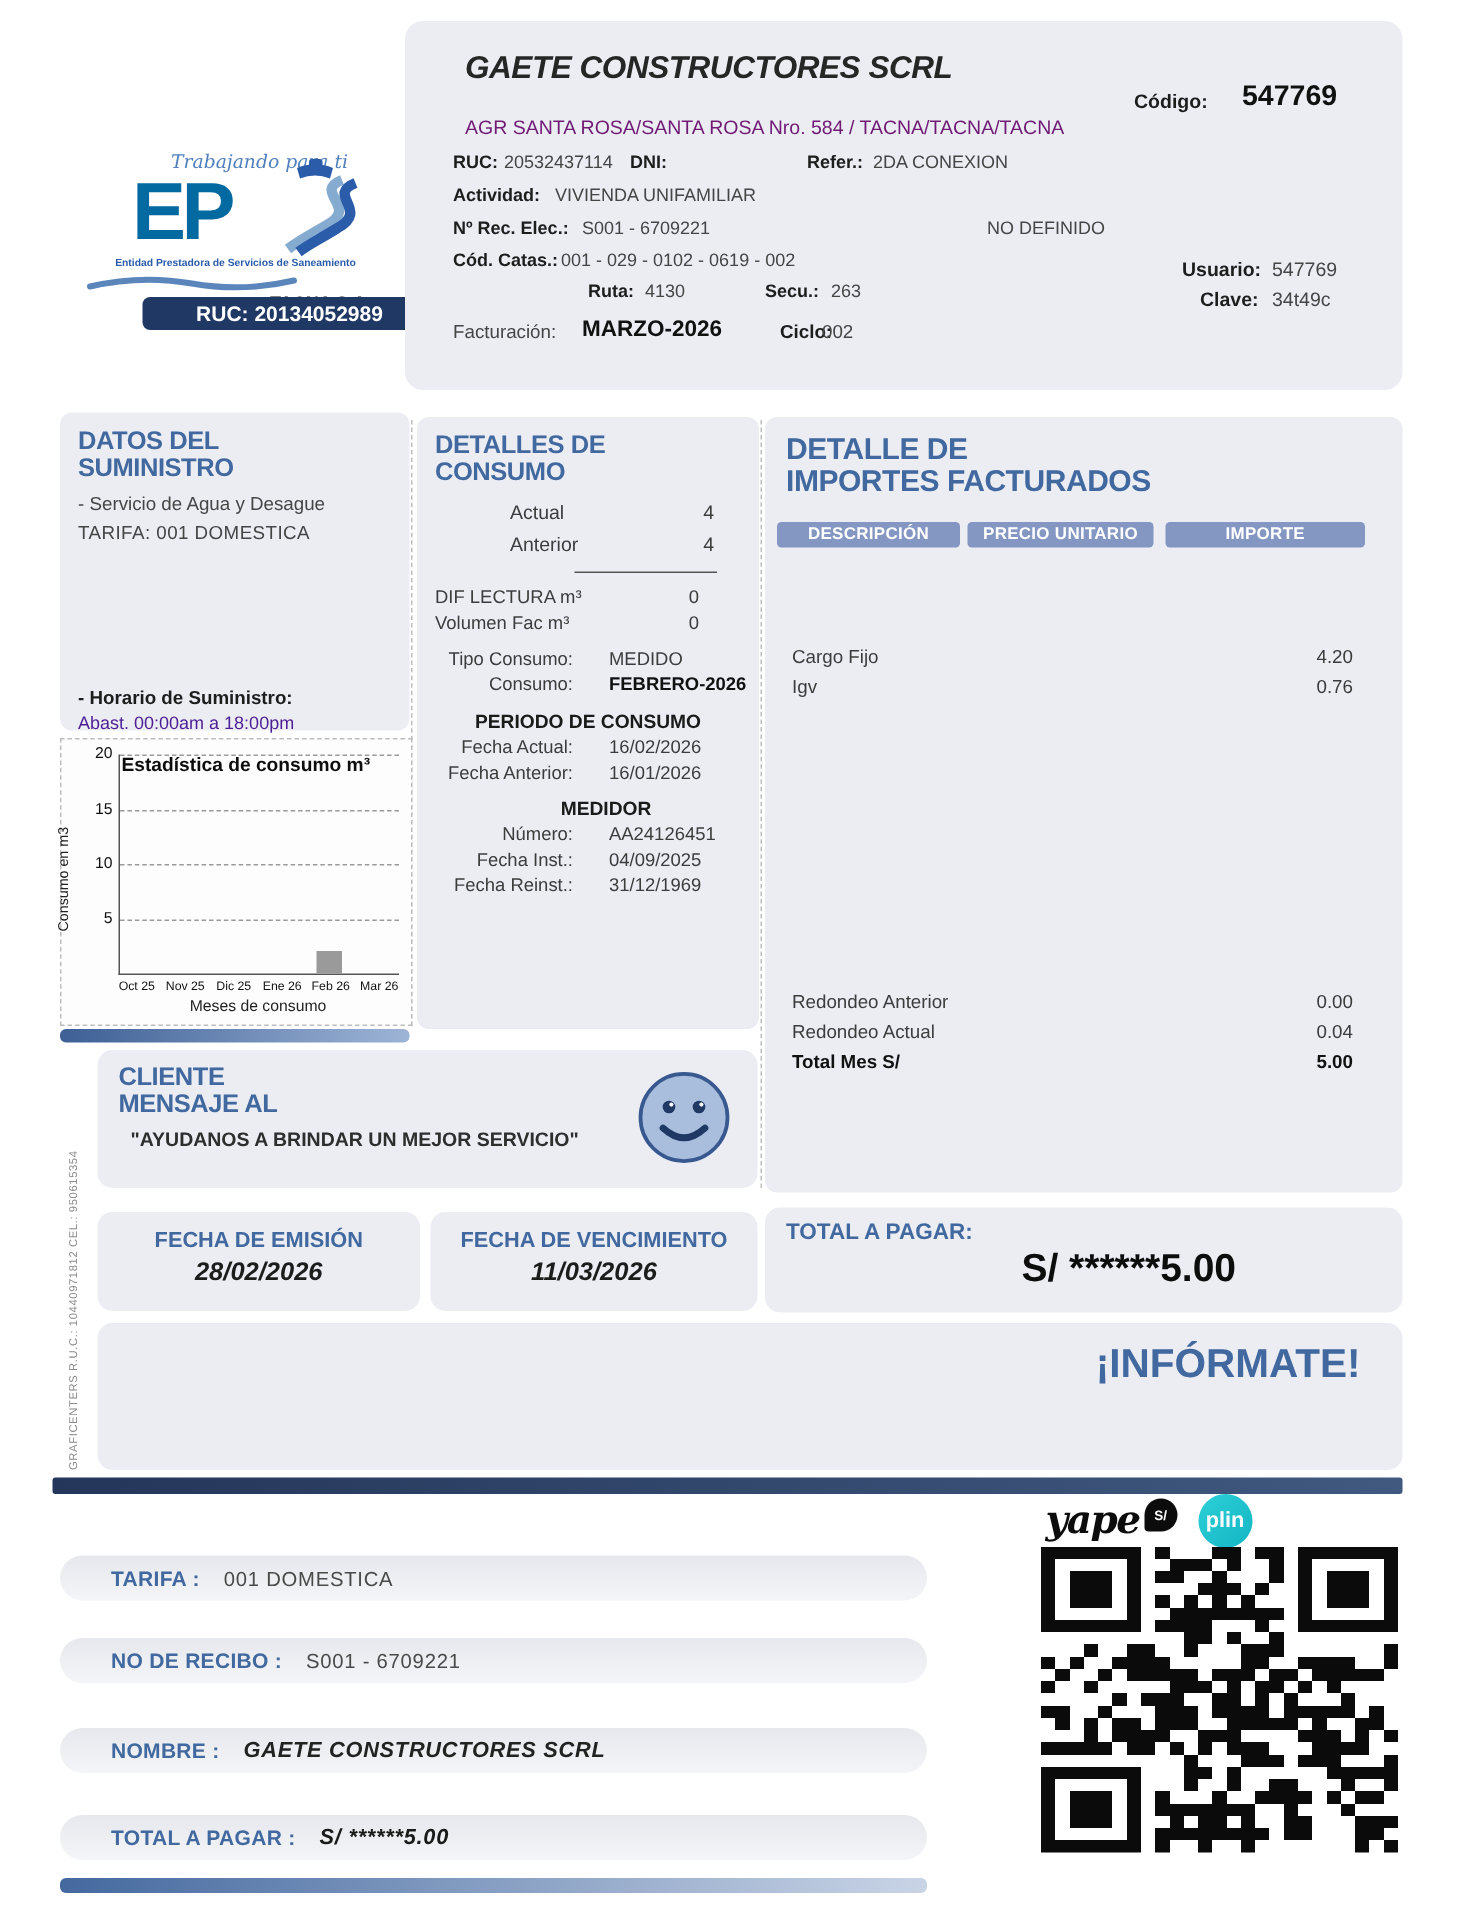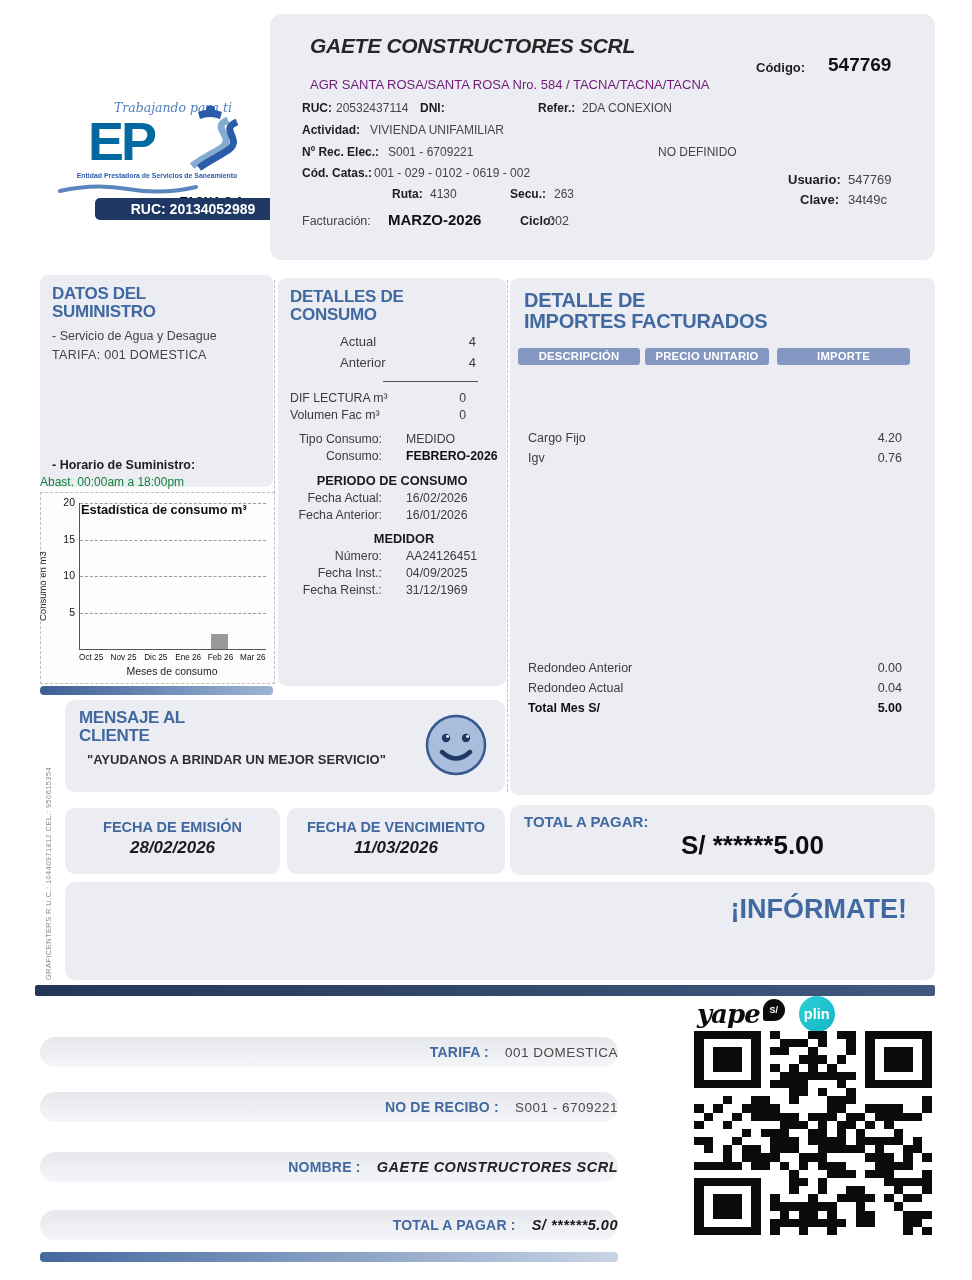--- a/index.html
+++ b/index.html
@@ -33,21 +33,21 @@
            color:#3c3c3c;line-height:20px;}
   .imp-bottom{position:absolute;left:0;right:0;top:380px;}
   
   .c-row{display:flex;justify-content:space-between;padding:0 30px 0 62px;font-size:13px;color:#3c3c3c;line-height:21px;}
   .d-row{display:flex;justify-content:space-between;padding:0 40px 0 12px;font-size:12.3px;color:#3c3c3c;line-height:17px;}
   .kv{display:flex;font-size:12.3px;line-height:17px;color:#3c3c3c;}
   .kv .k{width:104px;text-align:right;padding-right:24px;}
   .center-b{text-align:center;font-weight:bold;font-size:12.8px;color:#1a1a1a;}
   
   .fpill{position:absolute;left:40px;width:578px;height:30px;border-radius:15px;
-         background:linear-gradient(180deg,#e6e8ed,#f4f5f8);display:flex;align-items:center;justify-content:flex-end;}
+         background:linear-gradient(180deg,#e6e8ed,#f4f5f8);display:flex;align-items:center;}
   .fpill .fl{margin-left:34px;font-weight:bold;font-size:14px;color:#41699f;letter-spacing:0.2px;}
   .fpill .fv{margin-left:16px;font-size:13.5px;color:#4a4a4a;letter-spacing:0.5px;}
   .dash-v{position:absolute;border-left:1.5px dashed #bdbdbd;width:0;}
   .date-panel{position:absolute;top:808px;height:66px;background:#ebedf3;border-radius:10px;text-align:center;}
   .date-panel .dl{margin-top:11px;font-weight:bold;font-size:14.5px;color:#41699f;}
   .date-panel .dv{margin-top:3px;font-weight:bold;font-style:italic;font-size:17px;color:#1c1c1c;}
 </style>
 </head>
 <body>
 
@@ -117,21 +117,21 @@
   <div class="dash-v" style="left:507px;top:280px;height:512px;"></div>
 
   <div class="panel" style="left:40px;top:275px;width:233px;height:212px;border-radius:8px;">
     <div class="sec-title" style="margin:10px 0 0 12px;font-size:17px;">
       <div>DATOS DEL</div>
       <div>SUMINISTRO</div>
     </div>
     <div style="margin:9px 0 0 12px;font-size:12.5px;color:#454545;">- Servicio de Agua y Desague</div>
     <div style="margin:5px 0 0 12px;font-size:12.5px;color:#454545;letter-spacing:0.3px;">TARIFA: 001 DOMESTICA</div>
     <div style="margin:96px 0 0 12px;font-size:12.5px;font-weight:bold;color:#1d1d1d;">- Horario de Suministro:</div>
-    <div style="margin:3px 0 0 0;font-size:12px;color:#15803d;">Abast. 00:00am a 18:00pm</div>
+    <div style="margin:3px 0 0 12px;font-size:12px;color:#4c1d95;">Abast. 00:00am a 18:00pm</div>
   </div>
 
   <div class="chart-panel">
     <div class="chart-title">Estadística de consumo m³</div>
     <div class="ylab">Consumo en m3</div>
     <div class="yticks">
         <div class="ytick" style="top: 109.5px;">5</div>
         <div class="ytick" style="top: 73px;">10</div>
         <div class="ytick" style="top: 36.5px;">15</div>
         <div class="ytick" style="top: 0px;">20</div>
@@ -238,22 +238,22 @@
       </div>
       <div class="imp-row" style="font-weight:bold;color:#111;">
         <span>Total Mes S/</span>
         <span>5.00</span>
       </div>
     </div>
   </div>
 
   <div class="panel" style="left:65px;top:700px;width:440px;height:92px;border-radius:10px;">
     <div class="sec-title" style="margin:9px 0 0 14px;font-size:17px;">
+      <div>CLIENTE</div>
       <div>MENSAJE AL</div>
-      <div>CLIENTE</div>
     </div>
     <div style="margin:8px 0 0 22px;font-size:13px;font-weight:bold;color:#2e2e2e;">"AYUDANOS A BRINDAR UN MEJOR SERVICIO"</div>
     <span class="a" style="right:16px;top:12px;">
       <svg width="66" height="66" viewBox="0 0 66 66">
         <circle cx="33" cy="33" r="29" fill="#a9bedd" stroke="#38598f" stroke-width="2.5"></circle>
         <circle cx="23" cy="26" r="4.2" fill="#1f3864"></circle>
           <circle cx="43" cy="26" r="4.2" fill="#1f3864"></circle>
         <circle cx="24.6" cy="24.4" r="1.4" fill="#fff"></circle>
           <circle cx="44.6" cy="24.4" r="1.4" fill="#fff"></circle>
         <path d="M19 40 Q33 53 47 40" stroke="#1f3864" stroke-width="4.5" fill="none" stroke-linecap="round"></path>

